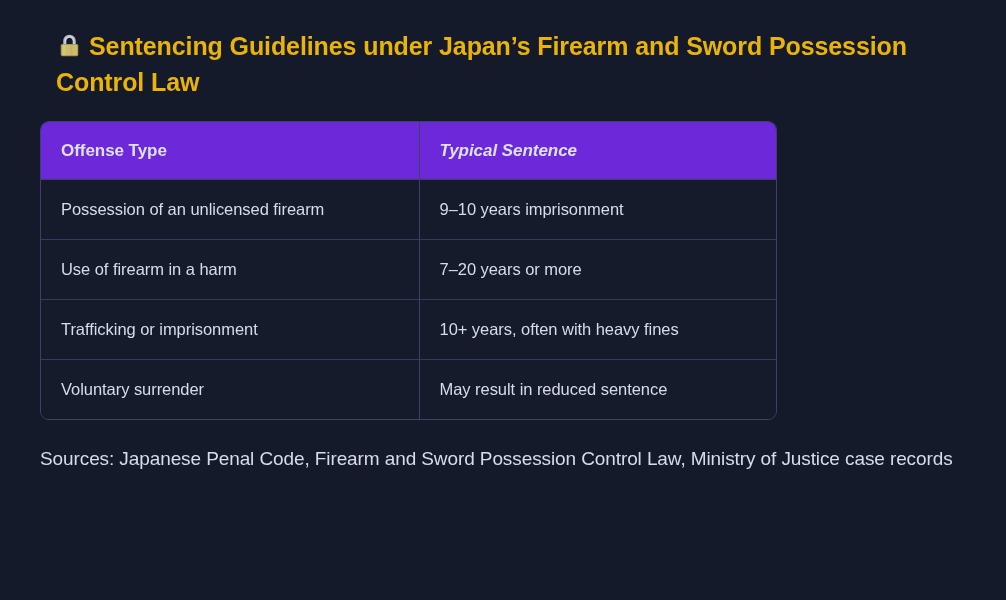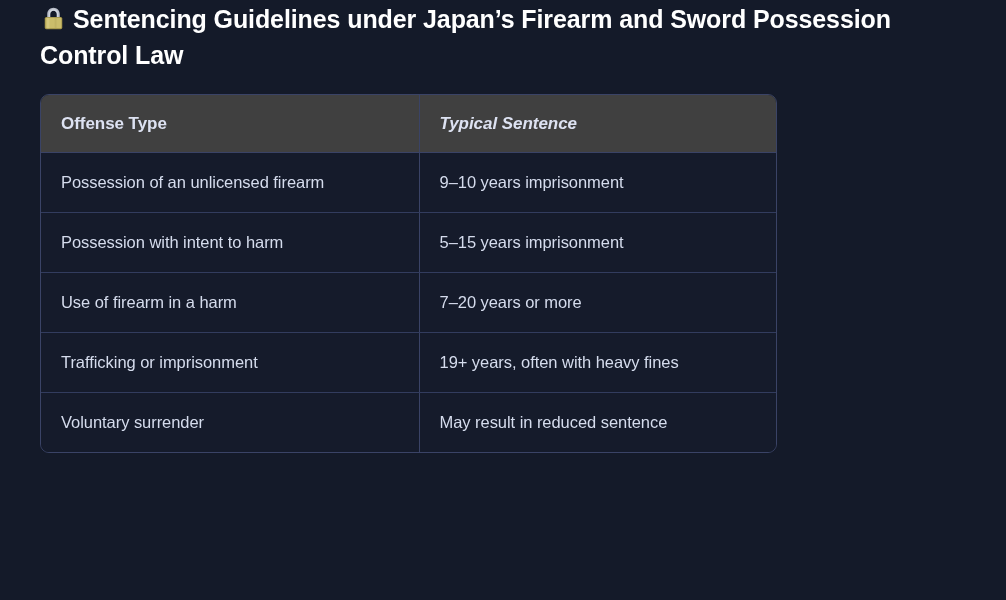--- a/index.html
+++ b/index.html
@@ -14,26 +14,26 @@
     overflow: hidden;
   }
   .page {
     position: relative;
     width: 1006px;
     height: 600px;
     box-sizing: border-box;
     padding: 0 40px;
   }
   .page-title {
-    margin: 0;
-    padding-top: 2px;
+    margin: 16px;
+    padding-top: 13px;
     font-size: 25px;
     font-weight: bold;
     line-height: 1.42;
-    color: #ffffff;
+    color: #eab308;
     letter-spacing: -0.1px;
     max-width: 935px;
     display: block;
   }
   .title-emoji {
     display: inline-block;
     width: 27px;
     height: 27px;
     position: relative;
     vertical-align: -4px;
@@ -54,21 +54,21 @@
   }
   table.data-table {
     border-collapse: collapse;
     width: 100%;
     table-layout: fixed;
   }
   table.data-table col.c1 { width: 378px; }
   table.data-table col.c2 { width: 357px; }
 
   table.data-table thead th {
-    background: #404040;
+    background: #6d28d9;
     color: #dde2f2;
     font-size: 17px;
     font-weight: bold;
     text-align: left;
     padding: 0 0 0 20px;
     height: 57px;
     border-right: 1px solid #3a4366;
     border-bottom: 1px solid #3a4366;
     letter-spacing: -0.05px;
   }
@@ -135,33 +135,30 @@
           <th>Offense Type</th>
           <th>Typical Sentence</th>
         </tr>
       </thead>
       <tbody>
         <tr>
           <td>Possession of an unlicensed firearm</td>
           <td>9–10 years imprisonment</td>
         </tr>
         <tr>
-          <td>Possession with intent to harm</td>
-          <td>5–15 years imprisonment</td>
-        </tr>
-        <tr>
           <td>Use of firearm in a harm</td>
           <td>7–20 years or more</td>
         </tr>
         <tr>
           <td>Trafficking or imprisonment</td>
-          <td>19+ years, often with heavy fines</td>
+          <td>10+ years, often with heavy fines</td>
         </tr>
         <tr>
           <td>Voluntary surrender</td>
           <td>May result in reduced sentence</td>
         </tr>
       </tbody>
     </table>
   </div>
 
+  <p class="sources">Sources: Japanese Penal Code, Firearm and Sword Possession Control Law, Ministry of Justice case records</p>
 
 </div>
 
 </body></html>

